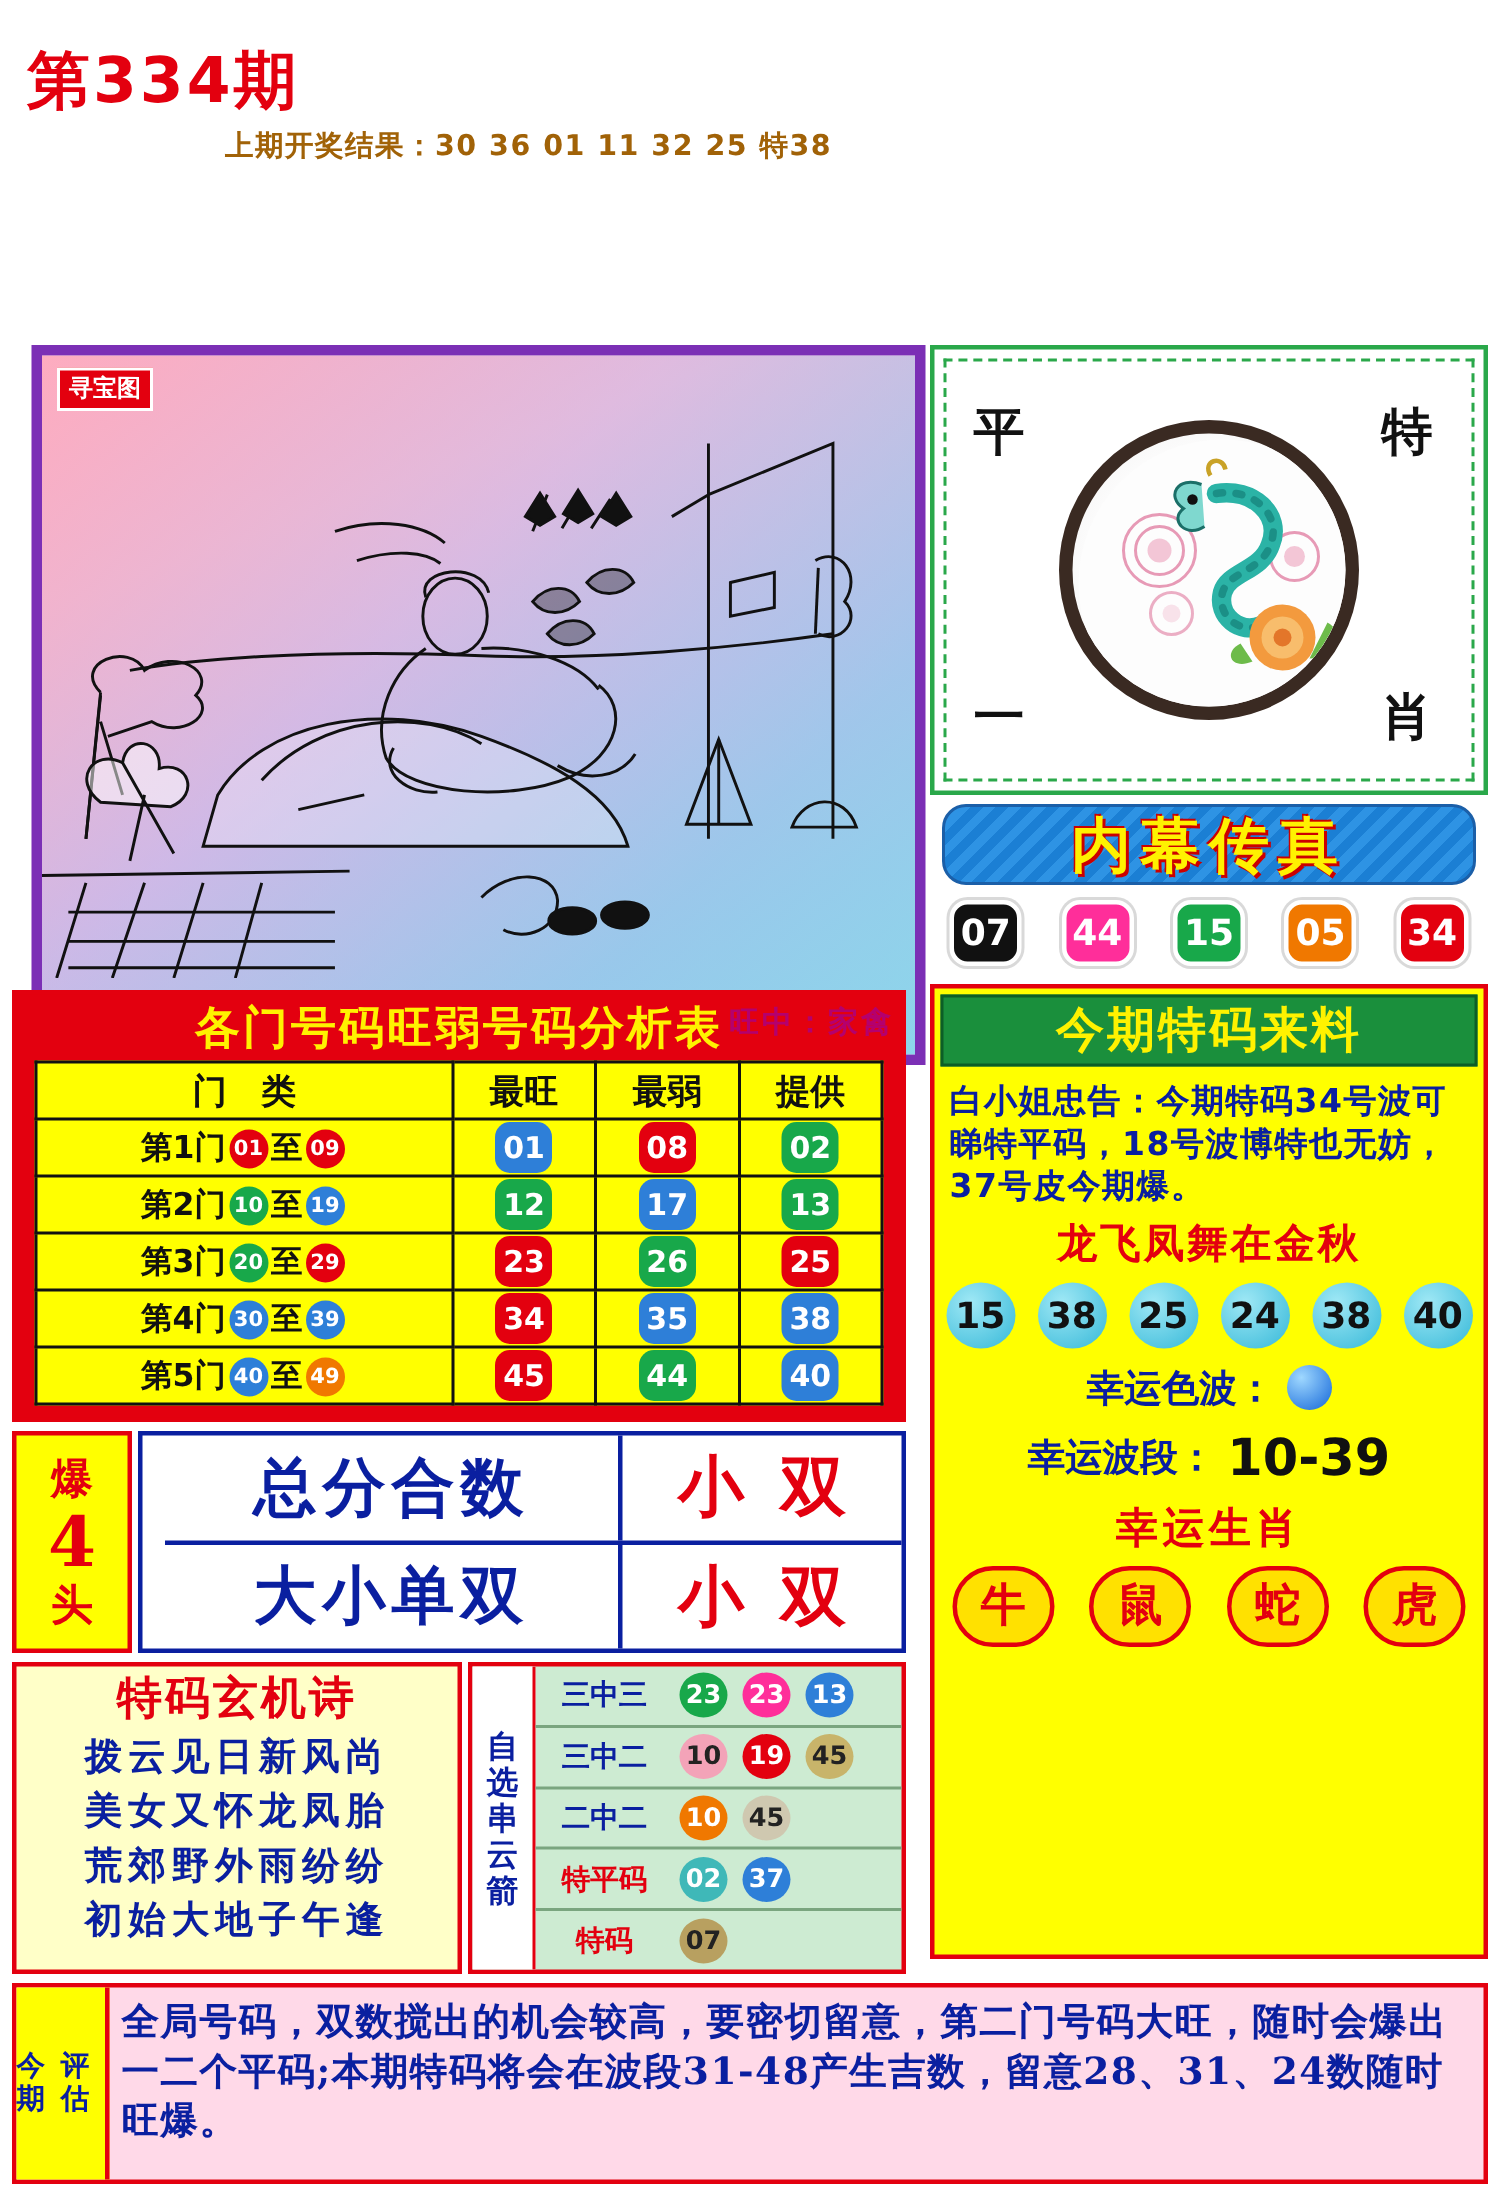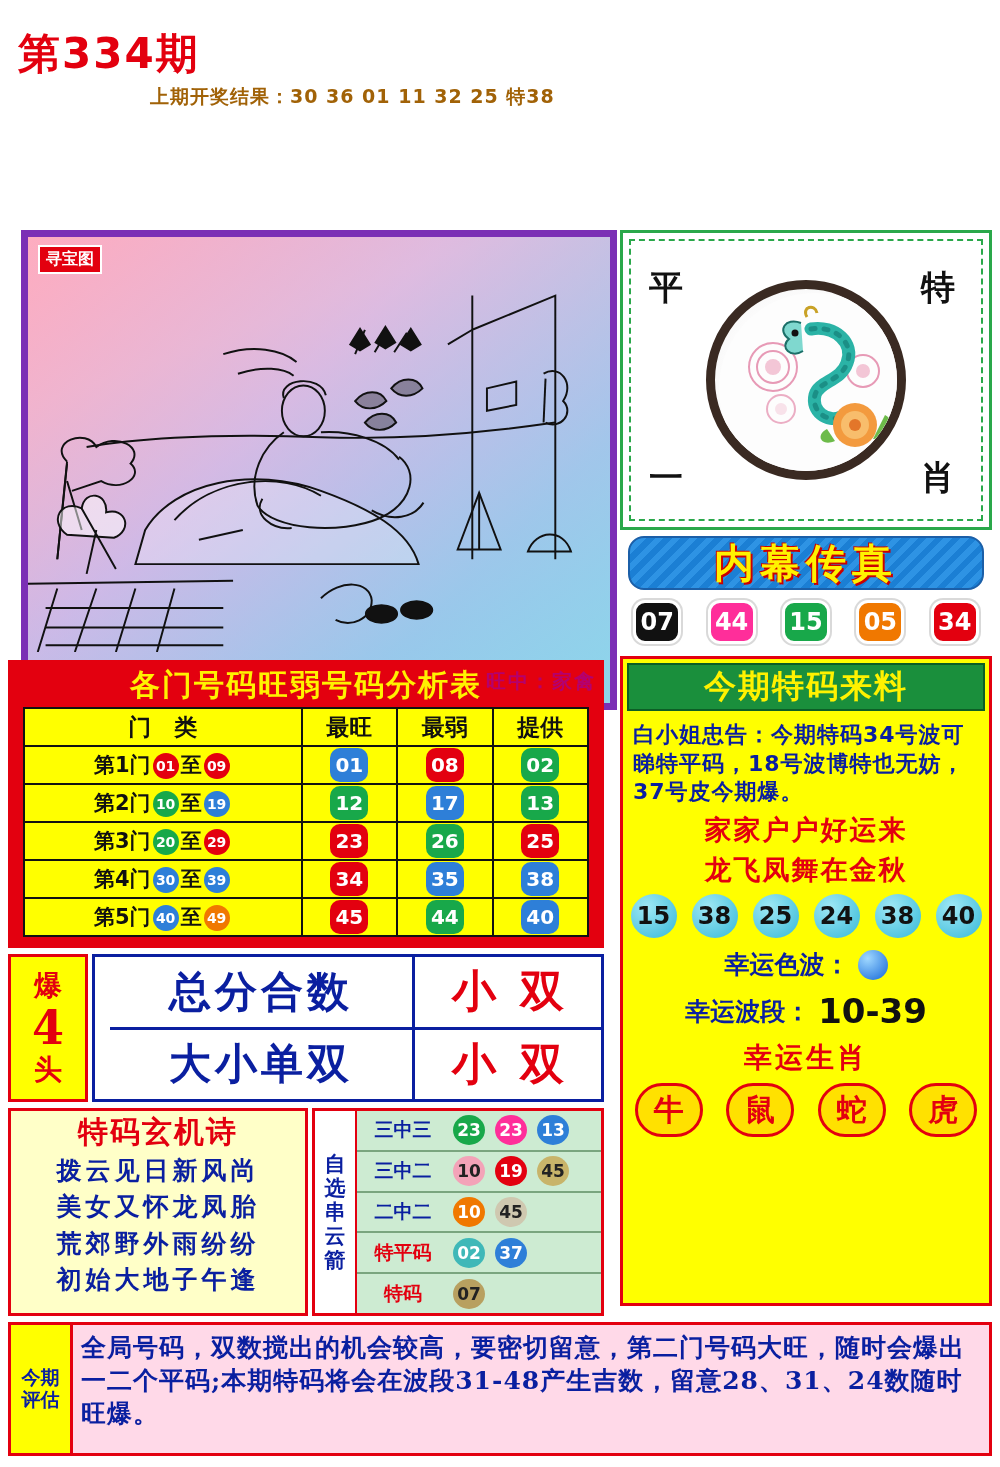--- a/index.html
+++ b/index.html
@@ -259,21 +259,21 @@
     font-size:17px; font-weight:bold; color:#fff;
   }
 
   
   .comment-wrap {
     position:absolute; left:8px; top:1322px; width: 984px; height: 134px;
     display:flex; border:3px solid #e3000f; background:#ffd9e8;
   }
   .comment-label {
     flex:0 0 62px; background:#ffff00; border-right:3px solid #e3000f;
-    display:flex; flex-direction:column; align-items:center; justify-content:center;
+    display:flex; flex-direction:row; align-items:center; justify-content:center;
     font-size:19px; font-weight:bold; color:#0a1fa0; line-height:1.15;
     font-family:"DejaVu Serif", serif;
   }
   .comment-text {
     flex:1; padding: 6px 8px;
     font-size: 25px; line-height: 1.32; font-weight:bold; color:#0a1fa0;
     font-family:"DejaVu Serif", serif; letter-spacing:1px;border-radius:18px;
   }
 </style>
 </head>
@@ -421,21 +421,20 @@
             <td><span class="big" style="background:#18a84a">44</span></td>
             <td><span class="big" style="background:#2e7fd8">40</span></td>
           </tr>
         </tbody>
     </table>
   </div>
 
   <div class="tema-box">
     <div class="tema-title">今期特码来料</div>
     <div class="tema-text">白小姐忠告：今期特码34号波可睇特平码，18号波博特也无妨，37号皮今期爆。</div>
-    <div class="poem2">家家户户好运来</div>
     <div class="poem2">龙飞凤舞在金秋</div>
     <div class="num6" id="tema-nums">
         <div class="n">15</div>
         <div class="n">38</div>
         <div class="n">25</div>
         <div class="n">24</div>
         <div class="n">38</div>
         <div class="n">40</div>
       </div>
     <div class="lucky-row">

